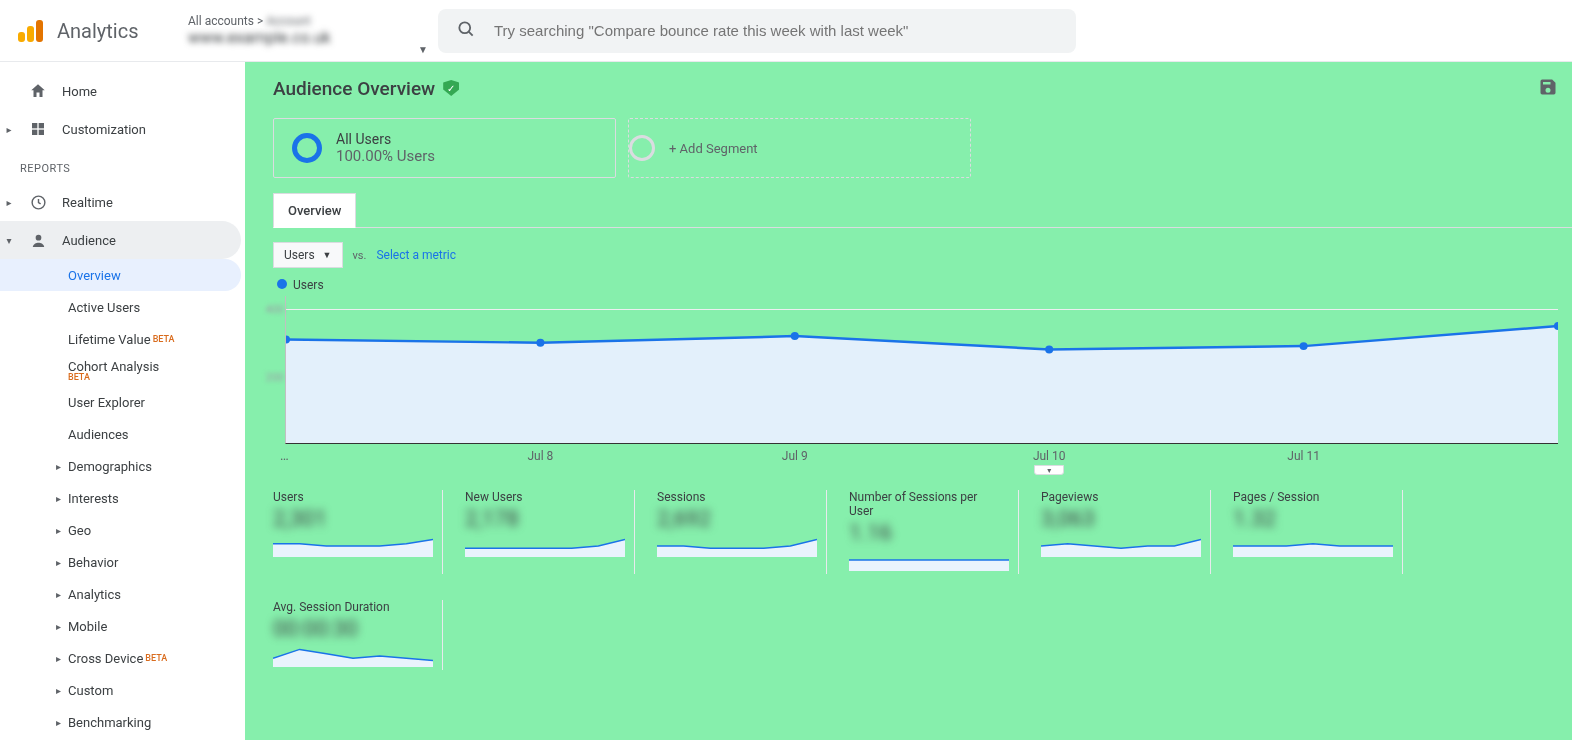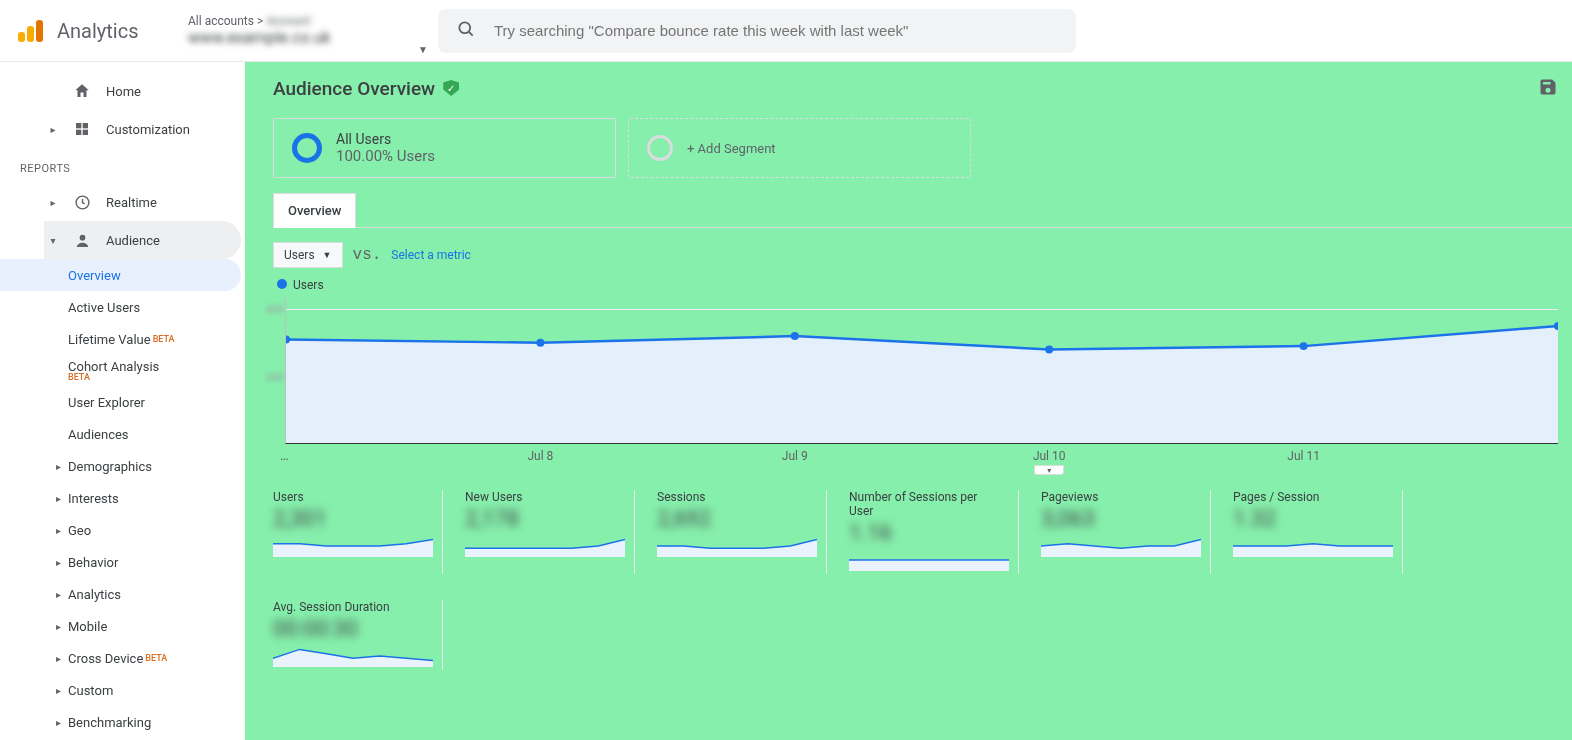--- a/index.html
+++ b/index.html
@@ -57,21 +57,20 @@
     padding-top: 10px;
     background: #fff;
   }
   .nav-item {
     display: flex; align-items: center; gap: 14px;
     height: 38px; padding: 0 10px 0 4px;
     color: #3c4043; font-size: 13px;
     border-radius: 0 20px 20px 0;
     margin-right: 4px;
     cursor: pointer;
-    margin-left: 44px;
   }
   .nav-item.active { background: #edeff1; }
   .nav-sub {
     display: flex; align-items: center;
     height: 32px; padding-left: 68px;
     font-size: 13px; color: #3c4043;
     border-radius: 0 20px 20px 0;
     margin-right: 4px;
     cursor: pointer;
     position: relative;
@@ -98,42 +97,42 @@
   }
   .save-icon { color: #5f6368; }
 
   .segments { display: flex; gap: 12px; margin-top: 4px; }
   .segment-card {
     width: 343px; height: 60px; border: 1px solid #dadce0; border-radius: 2px;
     display: flex; align-items: center; gap: 14px; padding: 0 18px;
   }
   .segment-add {
     width: 343px; height: 60px; border: 1px dashed #dadce0; border-radius: 2px;
-    display: flex; align-items: center; gap: 14px; padding: 0 18px; color: #5f6368;
+    display: flex; align-items: center; gap: 14px; padding: 0 0; color: #5f6368;
   }
   .seg-circle { width: 30px; height: 30px; border: 5px solid #1a73e8; border-radius: 50%; }
   .seg-circle-gray { width: 26px; height: 26px; border: 3px solid #dadce0; border-radius: 50%; }
   .seg-text { display: flex; flex-direction: column; }
   .seg-title { font-size: 14px; color: #3c4043; }
   .seg-sub { font-size: 15px; color: #5f6368; }
 
   .tabstrip { margin-top: 14px; border-bottom: 1px solid #dadce0; }
   .tab {
     display: inline-block; padding: 9px 14px;
     border: 1px solid #dadce0; border-bottom: 1px solid #fff;
     background: #fff; font-size: 13px; font-weight: 500;
     position: relative; top: 1px;
   }
 
   .chart-controls { display: flex; align-items: center; gap: 10px; margin: 14px 0 10px; }
   .select-box {
     border: 1px solid #dadce0; padding: 5px 10px; font-size: 12px; color: #3c4043;
     display: inline-flex; align-items: center; gap: 8px; background: #f8f9fa;
   }
-  .vs-label { color: #5f6368; font-size: 16px; font-family: Liberation Mono, monospace; }
+  .vs-label { color: #5f6368; font-size: 11px; }
   .select-metric-link { color: #1a73e8; font-size: 12px; }
 
   .legend-dot { width: 10px; height: 10px; background: #1a73e8; border-radius: 50%; display: inline-block; margin-right: 6px;}
   .chart-legend { font-size: 12px; color: #3c4043; margin: 4px 0 2px 4px; }
 
   .big-chart { position: relative; height: 148px; border-left: 1px solid #c0c0c0; border-bottom: 1px solid #333; margin: 4px 14px 0 12px;}
   .gridline { position: absolute; left: 0; right: 0; border-top: 1px solid #eceff1; }
   .y-blur { position: absolute; left: -2px; font-size: 11px; color: #9aa0a6; filter: blur(2px); transform: translateX(-100%);}
   .axis-label { position: absolute; bottom: -20px; font-size: 12px; color: #5f6368; transform: translateX(-50%);}
   .axis-ellipsis { position:absolute; bottom:-20px; left: -6px; color:#5f6368; font-size:13px;}

